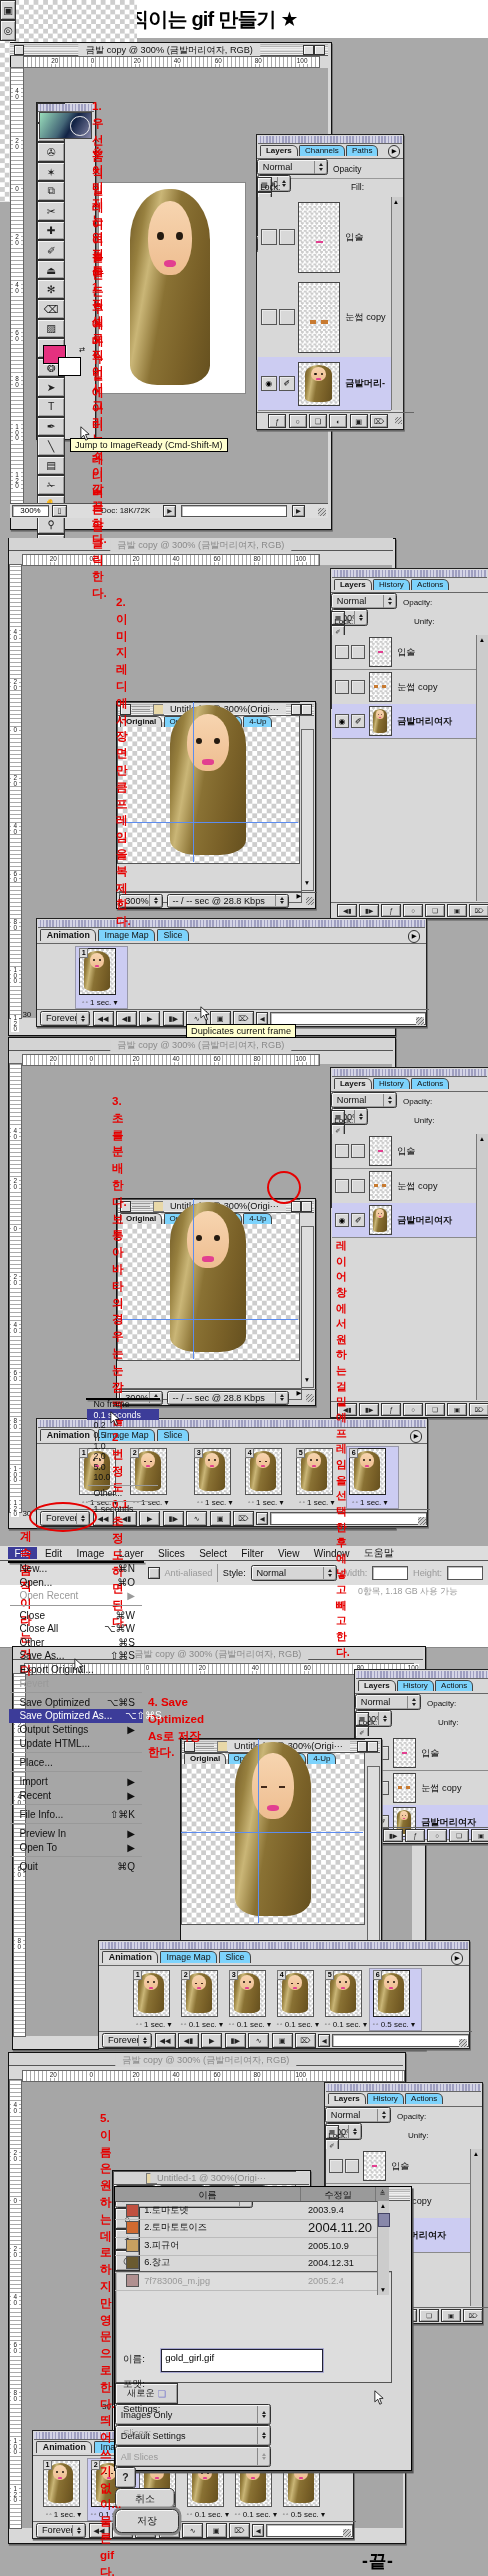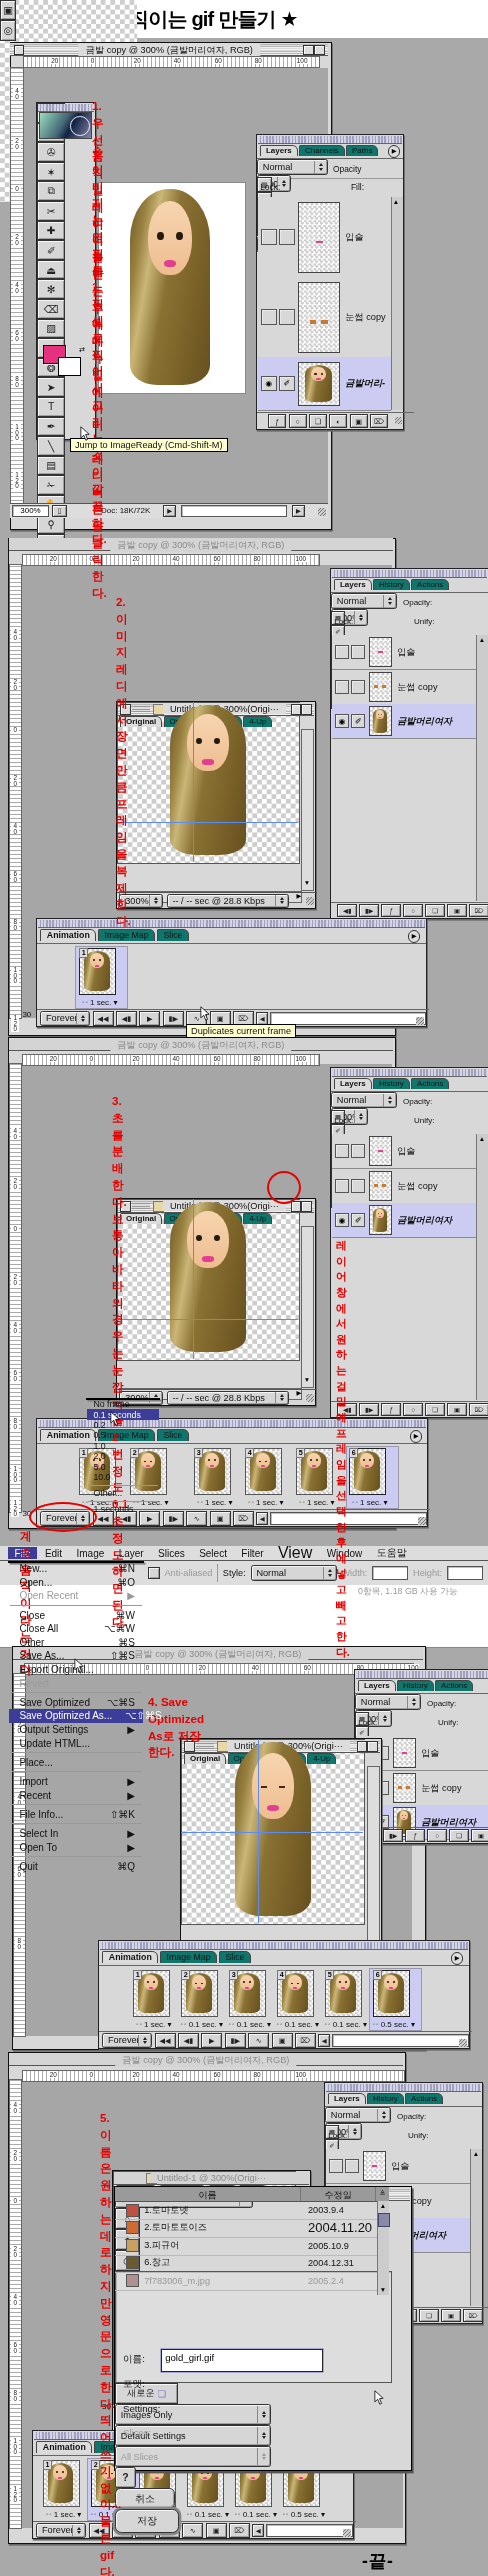--- a/index.html
+++ b/index.html
@@ -19,36 +19,36 @@
   .checker{background-color:#fff;background-image:repeating-conic-gradient(#cdcdcd 0% 25%,#fff 0% 50%);background-size:9.6px 9.6px;}
   .checker.sm{background-size:4.8px 4.8px;}
   .rtxt{position:absolute;color:#e60000;font-weight:bold;font-size:11.6px;line-height:1.45;white-space:pre-line;z-index:24;}
   .tip{position:absolute;background:#ffffcf;border:0.8px solid #000;font-size:9.2px;padding:0.8px 4px;white-space:nowrap;z-index:32;color:#111;}
   .circle-red{position:absolute;border:2.4px solid #e60000;border-radius:50%;z-index:26;}
   .hr,.vr{position:absolute;background:#fff;border:0.8px solid #666;}
   .hr{background-image:repeating-linear-gradient(90deg,transparent 0 3.2px,#aaa 3.2px 4px);}
   .hr span{position:absolute;top:0;font-size:6.4px;background:#fff;padding:0 0.8px;color:#222;}
   .vr{background-image:repeating-linear-gradient(0deg,transparent 0 3.2px,#aaa 3.2px 4px);}
   .vr span{position:absolute;left:1.6px;font-size:6.4px;line-height:5.6px;white-space:pre;width:8px;background:#fff;color:#222;text-align:center;}
-  .tab{background:#0f766e;border:0.8px solid #444;border-bottom:none;padding:0.8px 5.6px;font-size:8.8px;margin-right:1.6px;border-radius:1.6px 5.6px 0 0;color:#111;white-space:nowrap;}
+  .tab{background:#7dd3fc;border:0.8px solid #444;border-bottom:none;padding:0.8px 5.6px;font-size:8.8px;margin-right:1.6px;border-radius:1.6px 5.6px 0 0;color:#111;white-space:nowrap;}
   .tab.on{background:#dcdcdc;font-weight:bold;}
   .menu{position:absolute;background:#ececec;border:0.8px solid #000;box-shadow:1.6px 1.6px 0 #808080;z-index:42;}
   .mi{display:flex;justify-content:space-between;align-items:center;height:13.6px;padding:0 8px 0 10.4px;font-size:10px;color:#111;white-space:nowrap;}
   .mi .sc{margin-left:12.8px;}
   .mi.dis{color:#9a9a9a;}
   .mi.hl{background:#3c3c99;color:#fff;}
   .msep{height:5.6px;position:relative;}
   .msep:after{content:"";position:absolute;left:0.8px;right:0.8px;top:2.4px;border-top:0.8px solid #999;}
   .pal{position:absolute;background:#d8d8d8;border:0.8px solid #222;box-shadow:0.8px 1.6px 0 #666;}
   .paldots{position:absolute;left:0.8px;right:0.8px;top:0.8px;height:7.2px;background:repeating-linear-gradient(90deg,#d4d4e6 0 1.6px,#9f9fc0 1.6px 3.2px);border-bottom:0.8px solid #666;}
   .lrow{position:absolute;display:flex;align-items:center;border-bottom:0.8px solid #8a8a8a;background:#d8d8d8;overflow:hidden;}
   .lrow.sel{background:#ccccf2;}
   .lbox{background:#d8d8d8;border:0.8px solid #555;box-shadow:inset 0.8px 0.8px 0 #eee;flex:none;display:flex;align-items:center;justify-content:center;font-size:8px;}
   .lname{font-size:9.2px;color:#111;margin-left:5.6px;white-space:nowrap;}
-  .lname.b{font-weight:bold;font-style:italic;}
+  .lname.b{font-weight:bold;}
   .fnum{position:absolute;left:-0.8px;top:-0.8px;background:#ddd;border:0.8px solid #777;font-size:7.2px;line-height:8px;padding:0 1.6px;font-weight:bold;z-index:2;}
   .fdelay{font-size:8px;text-align:center;margin-top:1.6px;color:#111;white-space:nowrap;}
   .girl{position:absolute;}
   .g-hair{position:absolute;left:0;top:0;width:100%;height:100%;background:linear-gradient(100deg,#6e5724 0%,#97803f 16%,#cab677 28%,#8a7234 46%,#7a6128 72%,#65501f 100%);border-radius:48% 48% 34% 34%/26% 26% 10% 10%;}
   .g-face{position:absolute;left:23%;top:6%;width:54%;height:38%;background:linear-gradient(180deg,#f7d5b0,#eebd90);border-radius:50% 50% 46% 46%;}
   .g-eye{position:absolute;top:42%;width:15%;height:11%;background:#241a10;border-radius:50%;}
   .g-eye.l{left:21%;} .g-eye.r{right:21%;}
   .g-eye.cl{top:50%;height:3%;border-radius:0;background:#42291a;}
   .g-lips{position:absolute;left:35%;bottom:11%;width:30%;height:10%;background:#e23f90;border-radius:40%;}
   .guide{position:absolute;background:#5c8cf0;z-index:3;}
@@ -800,21 +800,21 @@
     </div>
   <div class="sec" id="s4">
       <div class="abs" style="left: 0px; top: 1546px; width: 488px; height: 14.4px; background: rgb(221, 221, 221); border-bottom: 0.8px solid rgb(85, 85, 85); display: flex; align-items: center; gap: 1.6px; padding-left: 8px;">
         <div class="flab" style="position: relative; padding: 0.8px 6.4px; font-size: 10px; background: rgb(60, 60, 153); color: rgb(255, 255, 255);">File</div>
         <div class="flab" style="position: relative; padding: 0.8px 6.4px; font-size: 10px;">Edit</div>
         <div class="flab" style="position: relative; padding: 0.8px 6.4px; font-size: 10px;">Image</div>
         <div class="flab" style="position: relative; padding: 0.8px 6.4px; font-size: 10px;">Layer</div>
         <div class="flab" style="position: relative; padding: 0.8px 6.4px; font-size: 10px;">Slices</div>
         <div class="flab" style="position: relative; padding: 0.8px 6.4px; font-size: 10px;">Select</div>
         <div class="flab" style="position: relative; padding: 0.8px 6.4px; font-size: 10px;">Filter</div>
-        <div class="flab" style="position: relative; padding: 0.8px 6.4px; font-size: 16px;">View</div>
+        <div class="flab" style="position: relative; padding: 0.8px 6.4px; font-size: 10px;">View</div>
         <div class="flab" style="position: relative; padding: 0.8px 6.4px; font-size: 10px;">Window</div>
         <div class="flab" style="position: relative; padding: 0.8px 6.4px; font-size: 10px;">도움말</div>
       </div>
       <div class="abs" style="left: 0px; top: 1561px; width: 488px; height: 24px; background: rgb(221, 221, 221); border-bottom: 0.8px solid rgb(119, 119, 119); display: flex; align-items: center; gap: 4.8px; padding-left: 148px;">
         <div class="b3" style="position: relative; width: 9.6px; height: 9.6px;"></div>
         <div class="flab" style="position: relative; color: rgb(153, 153, 153); font-size: 9.2px;">Anti-aliased</div>
         <div class="abs" style="position: relative; width: 0.8px; height: 17.6px; background: rgb(153, 153, 153);"></div>
         <div class="flab" style="position: relative; font-size: 9.2px;">Style:</div>
         <div class="b3 popupw" style="left: 0px; top: 0px; width: 84px; height: 14.4px; position: relative;">
           <div class="lab">Normal</div>
@@ -1052,21 +1052,21 @@
           <span>Recent</span>
           <span class="sc">▶</span>
         </div>
         <div class="msep"></div>
         <div class="mi">
           <span>File Info...</span>
           <span class="sc">⇧⌘K</span>
         </div>
         <div class="msep"></div>
         <div class="mi">
-          <span>Select In</span>
+          <span>Preview In</span>
           <span class="sc">▶</span>
         </div>
         <div class="mi">
           <span>Open To</span>
           <span class="sc">▶</span>
         </div>
         <div class="msep"></div>
         <div class="mi">
           <span>Quit</span>
           <span class="sc">⌘Q</span>

